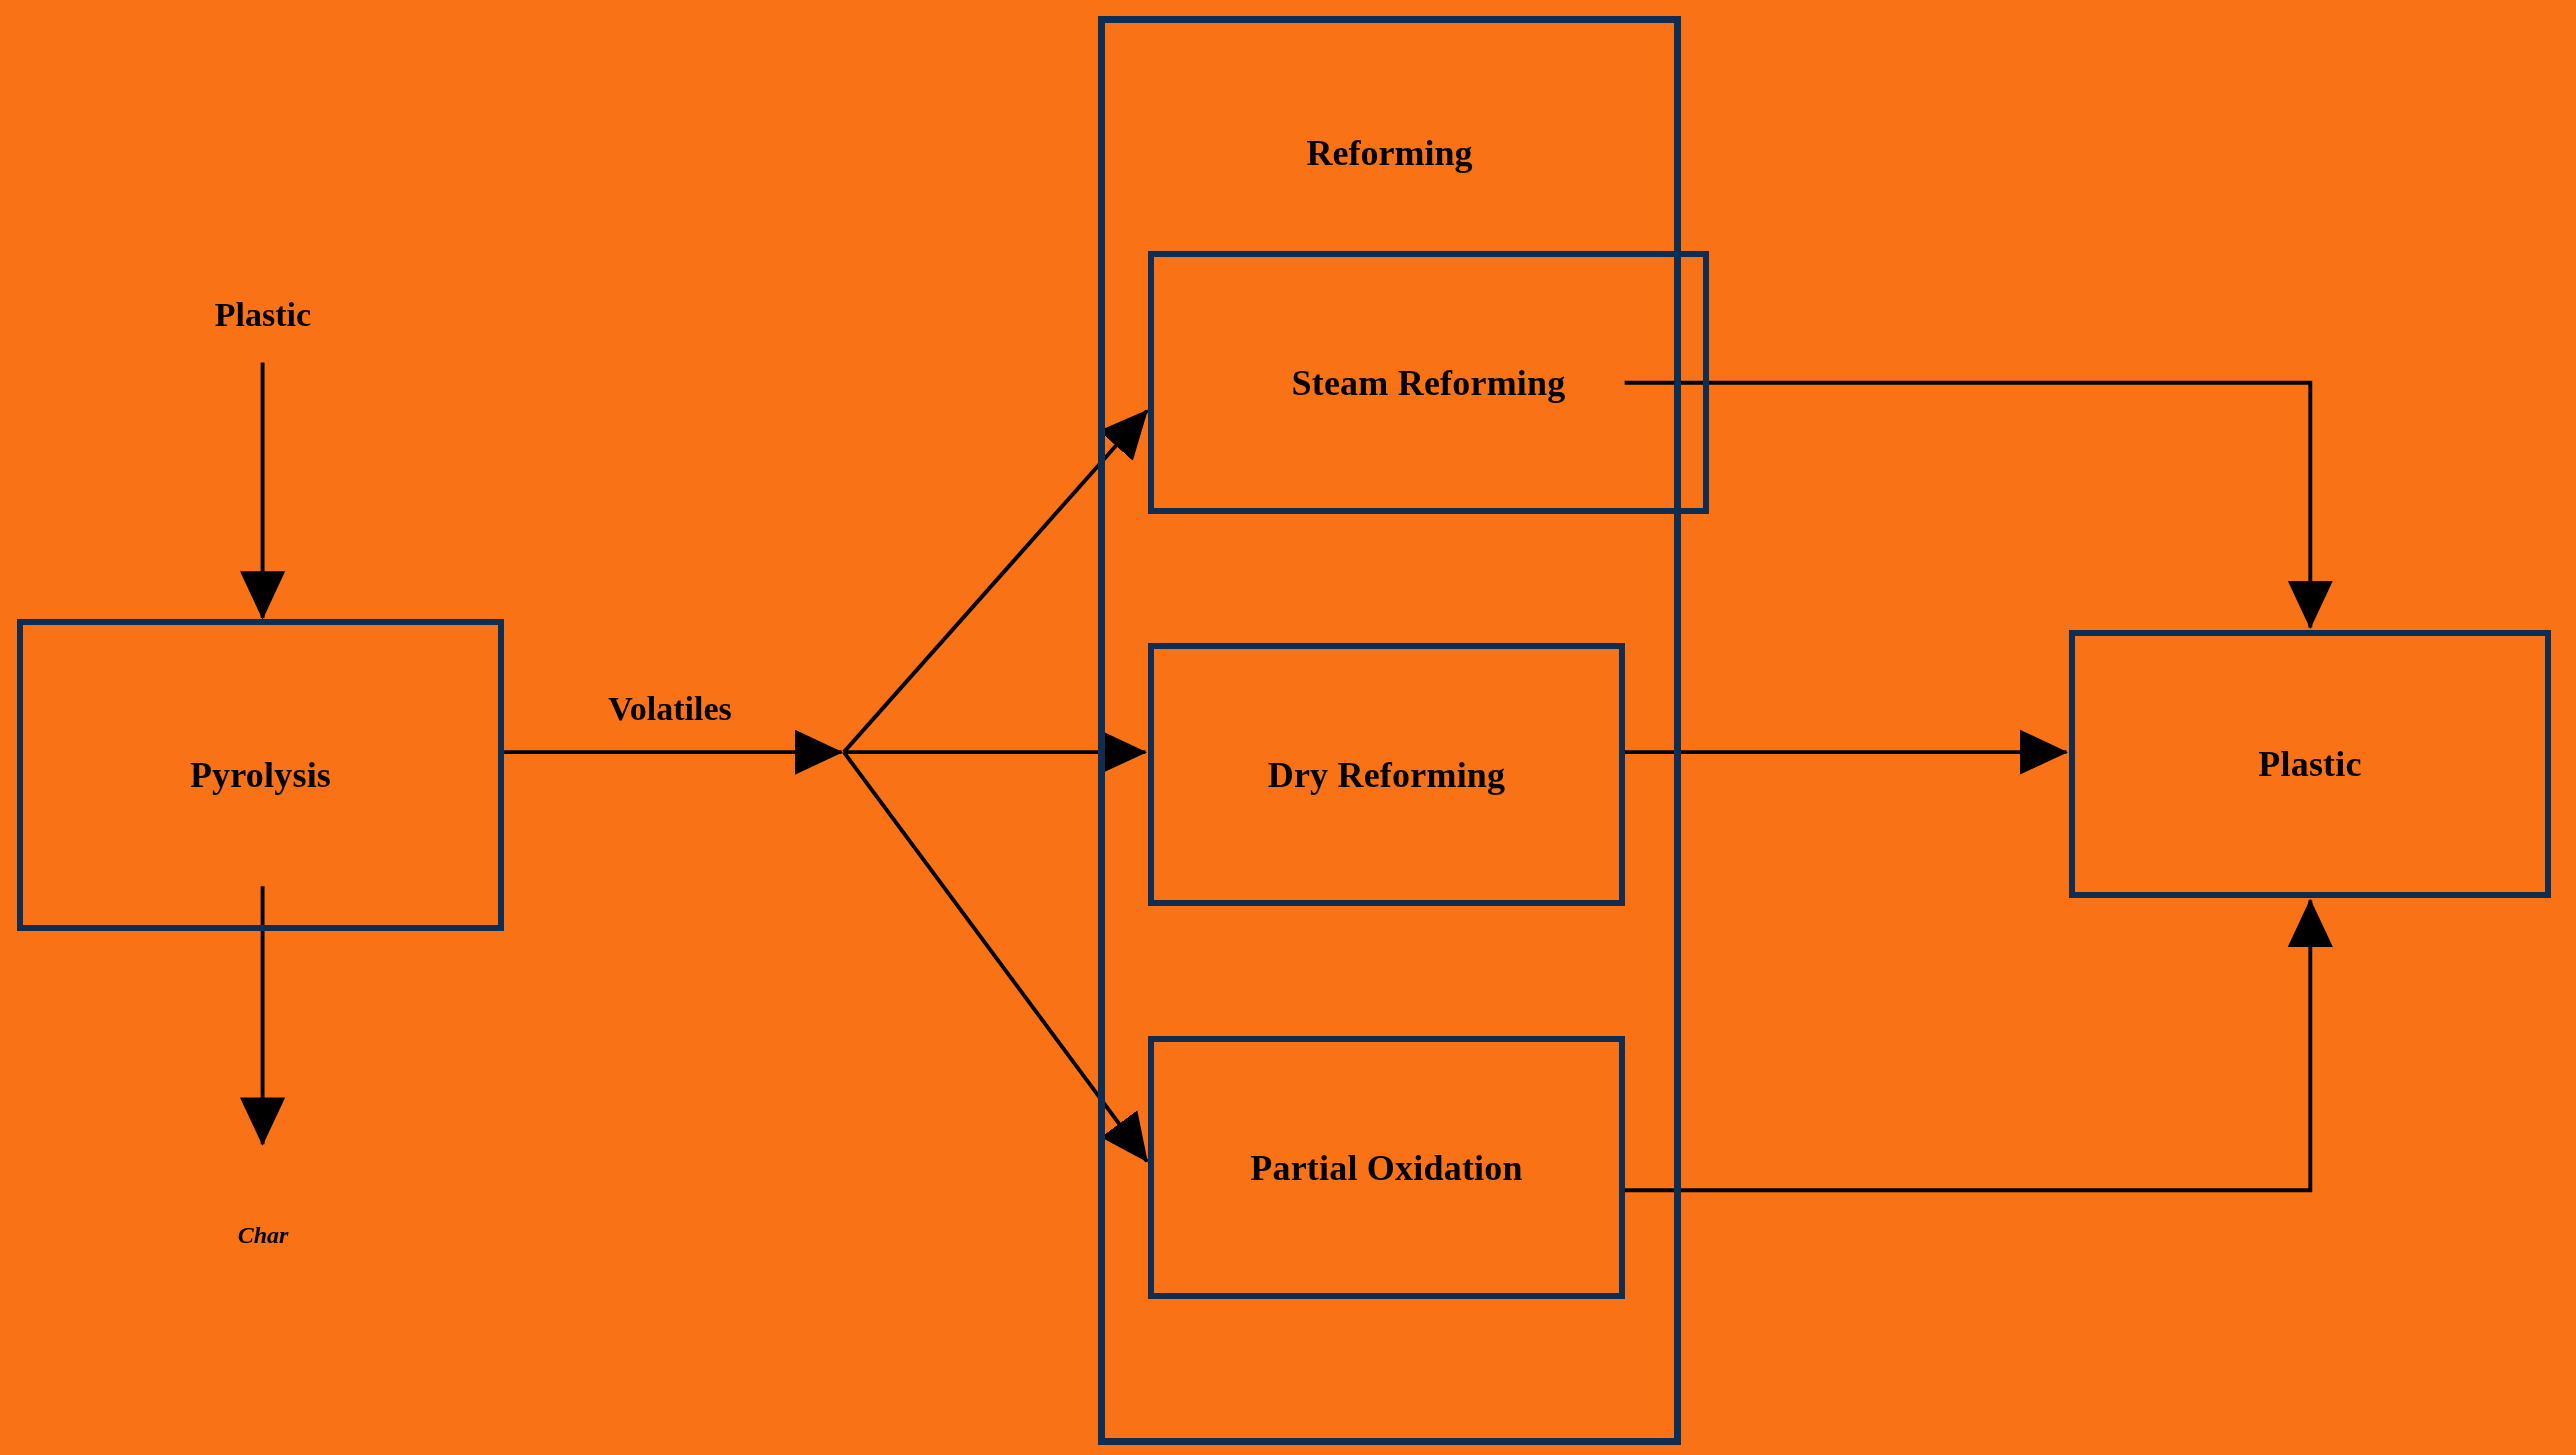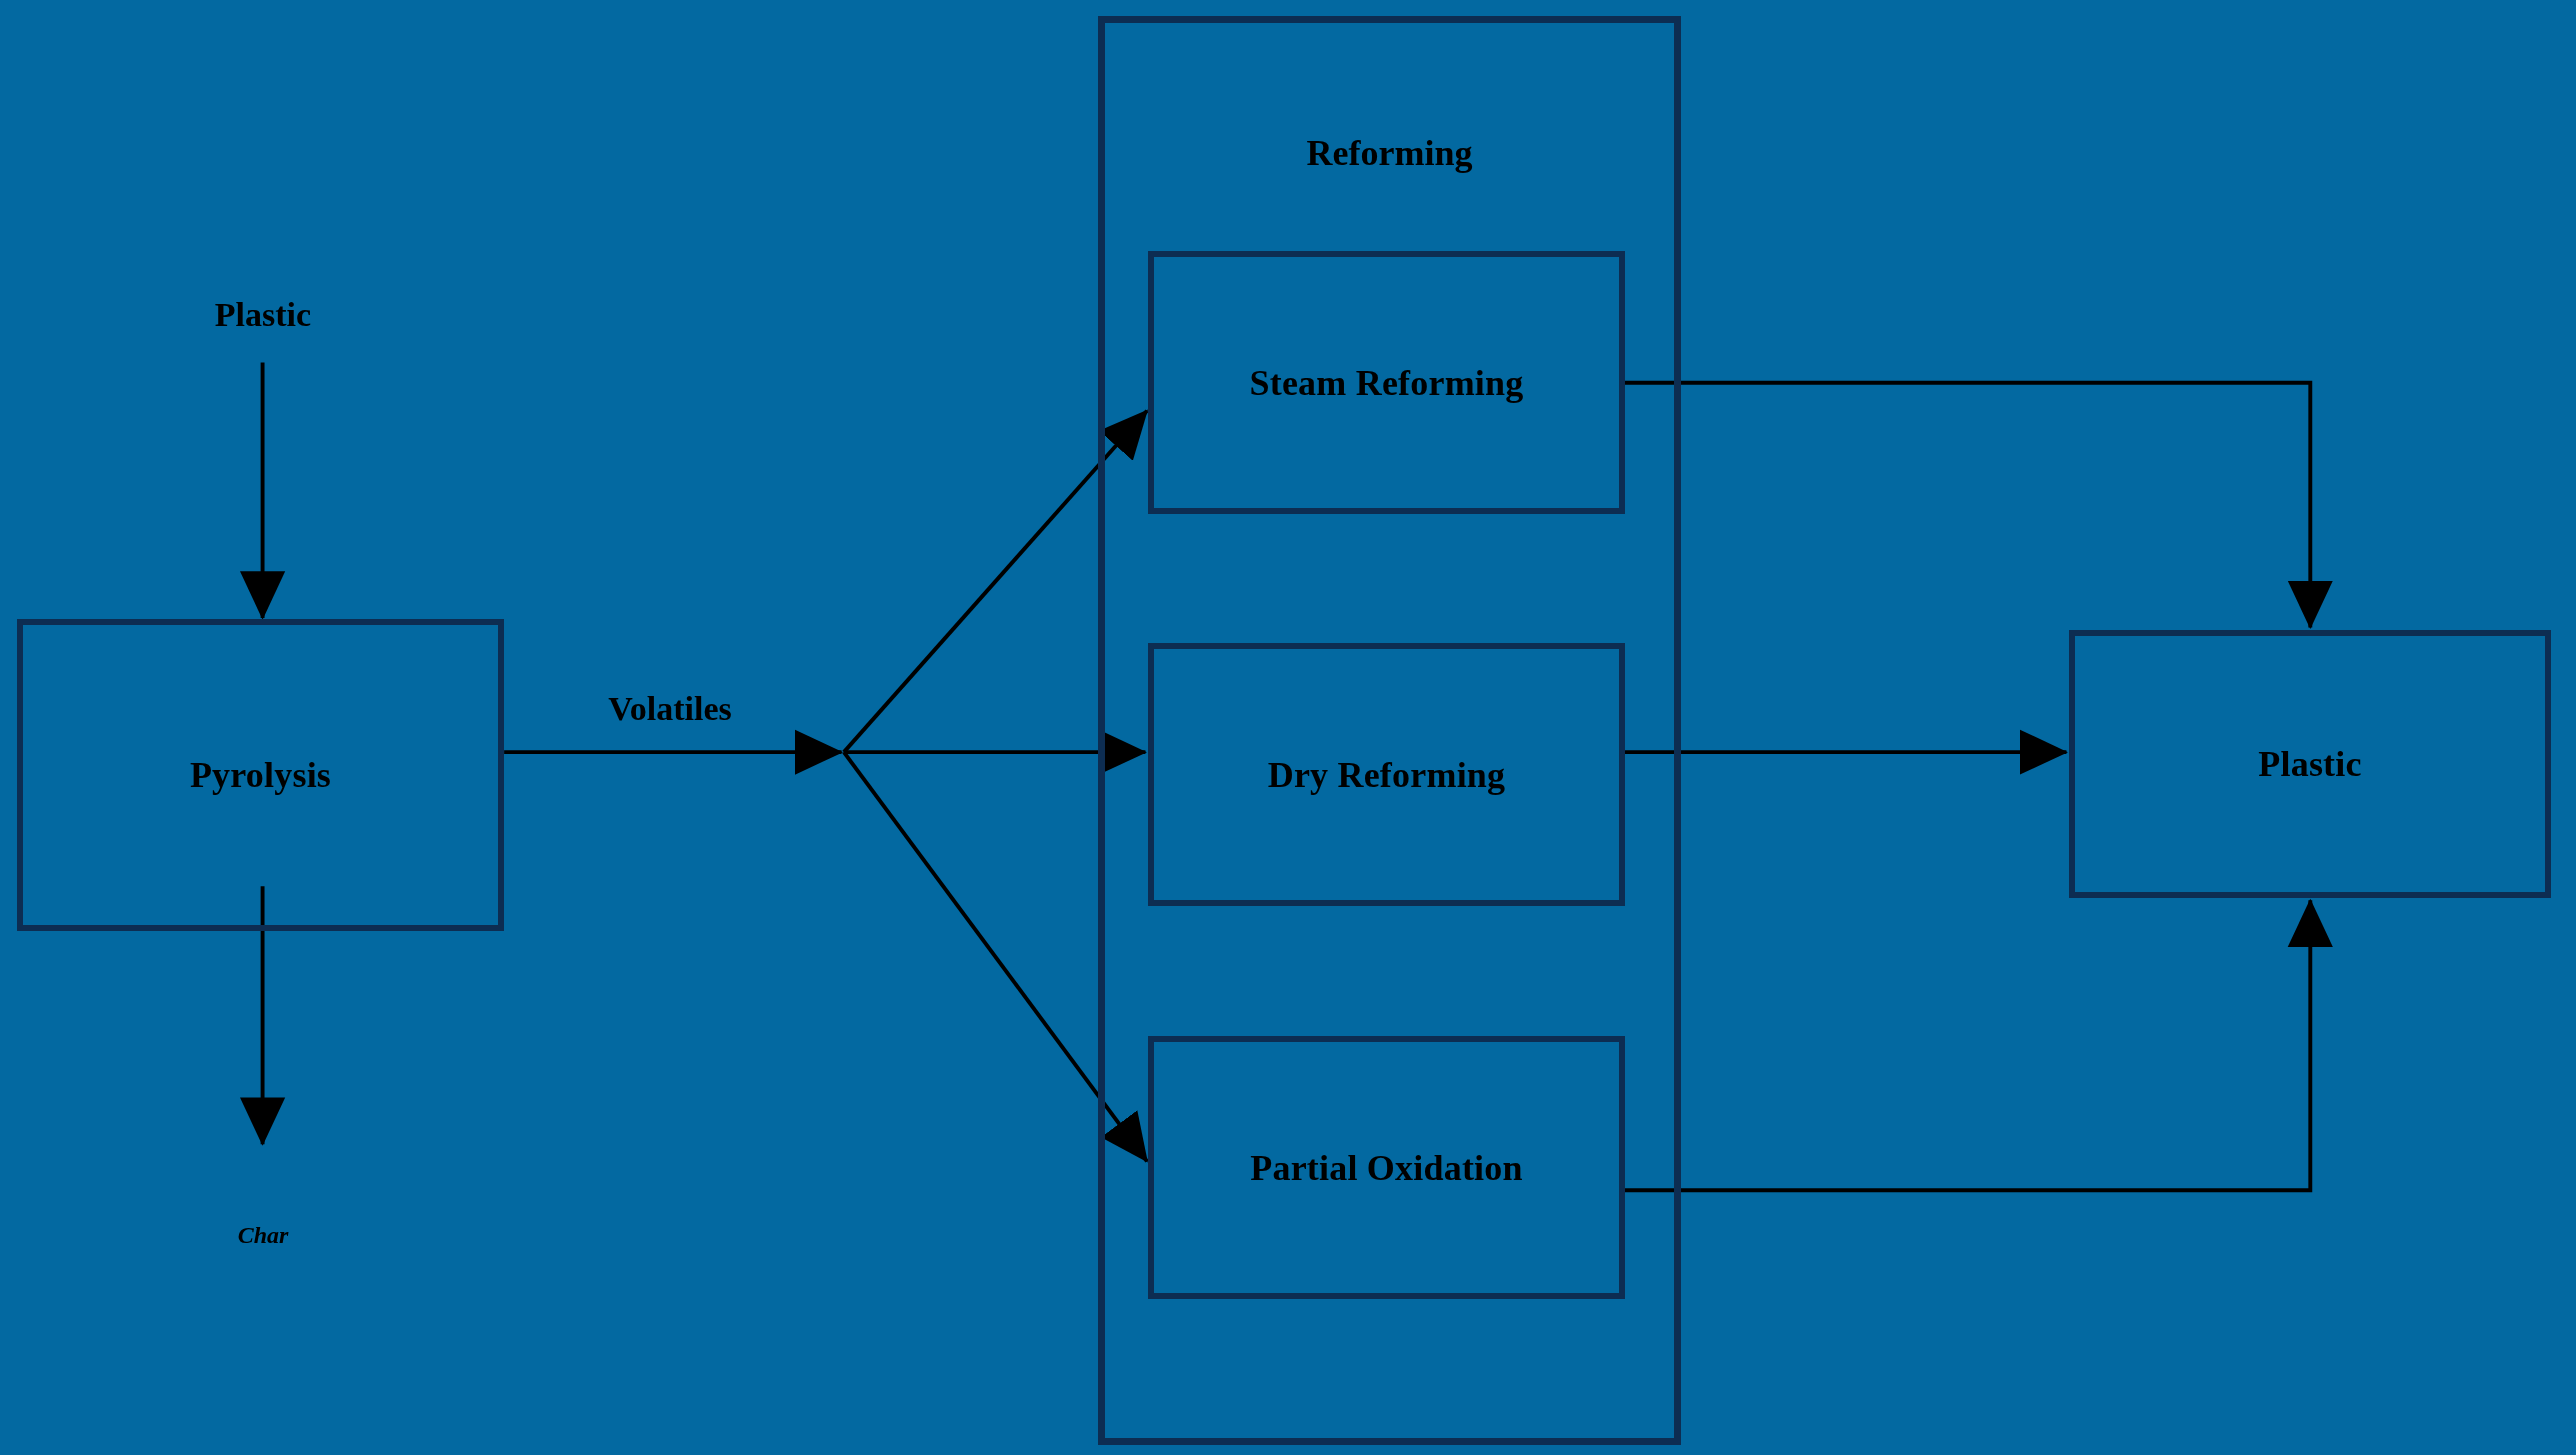--- a/index.html
+++ b/index.html
@@ -5,21 +5,21 @@
 <style>
   html, body {
     margin: 0;
     padding: 0;
     background: #ffffff;
   }
   #stage {
     position: relative;
     width: 2576px;
     height: 1456px;
-    background: #0369a1;
+    background: #f97316;
     overflow: hidden;
     font-family: "Liberation Serif", "DejaVu Serif", serif;
   }
   #flow-svg {
     position: absolute;
     left: 0;
     top: 0;
     width: 2576px;
     height: 1456px;
   }
@@ -105,21 +105,21 @@
   </svg>
 
   <div class="node-box" id="box-reforming-container" style="left:1098px; top:16.4px; width:583px; height:1429px; border:7px solid #0d2d52;">
   </div>
   <div class="container-title" style="left:1098px; top:132px; width:583px; font-size:36px;">Reforming</div>
 
   <div class="node-box" id="box-pyrolysis" style="left:17px; top:619px; width:487px; height:312px; border:6.2px solid #0d2d52;">
     <span class="node-label" style="font-size:36px;">Pyrolysis</span>
   </div>
 
-  <div class="node-box" id="box-steam-reforming" style="left:1148px; top:251px; width:477px; height:263px; border:6.2px solid #0d2d52;">
+  <div class="node-box" id="box-steam-reforming" style="left:1148px; top:251px; width:561px; height:263px; border:6.2px solid #0d2d52;">
     <span class="node-label" style="font-size:36px;">Steam Reforming</span>
   </div>
 
   <div class="node-box" id="box-dry-reforming" style="left:1148px; top:643px; width:477px; height:263px; border:6.2px solid #0d2d52;">
     <span class="node-label" style="font-size:36px;">Dry Reforming</span>
   </div>
 
   <div class="node-box" id="box-partial-oxidation" style="left:1148px; top:1036px; width:477px; height:263px; border:6.2px solid #0d2d52;">
     <span class="node-label" style="font-size:36px;text-align:right;">Partial Oxidation</span>
   </div>

